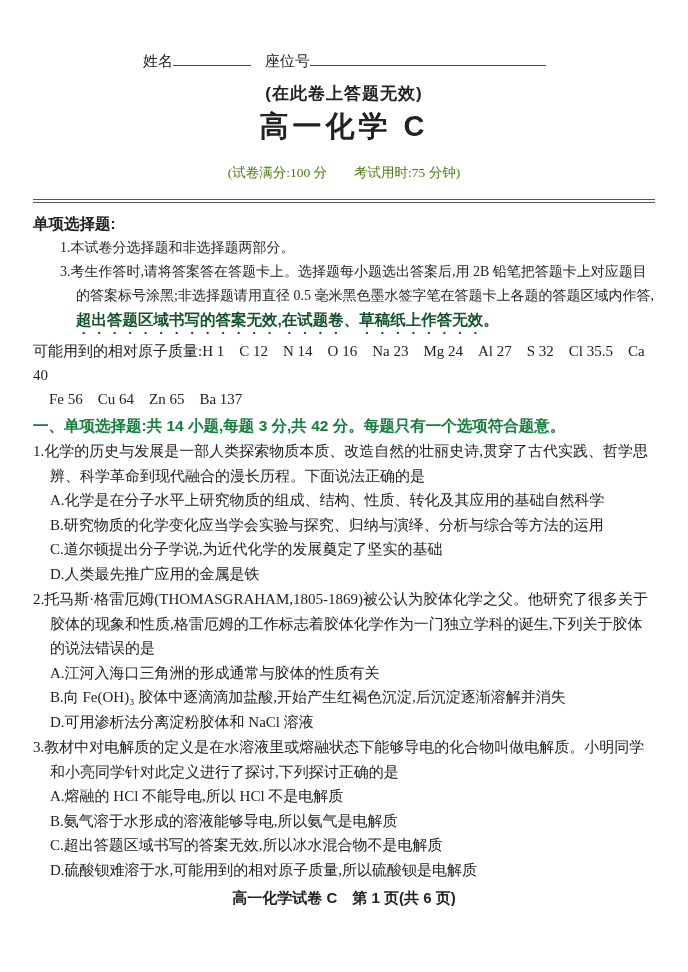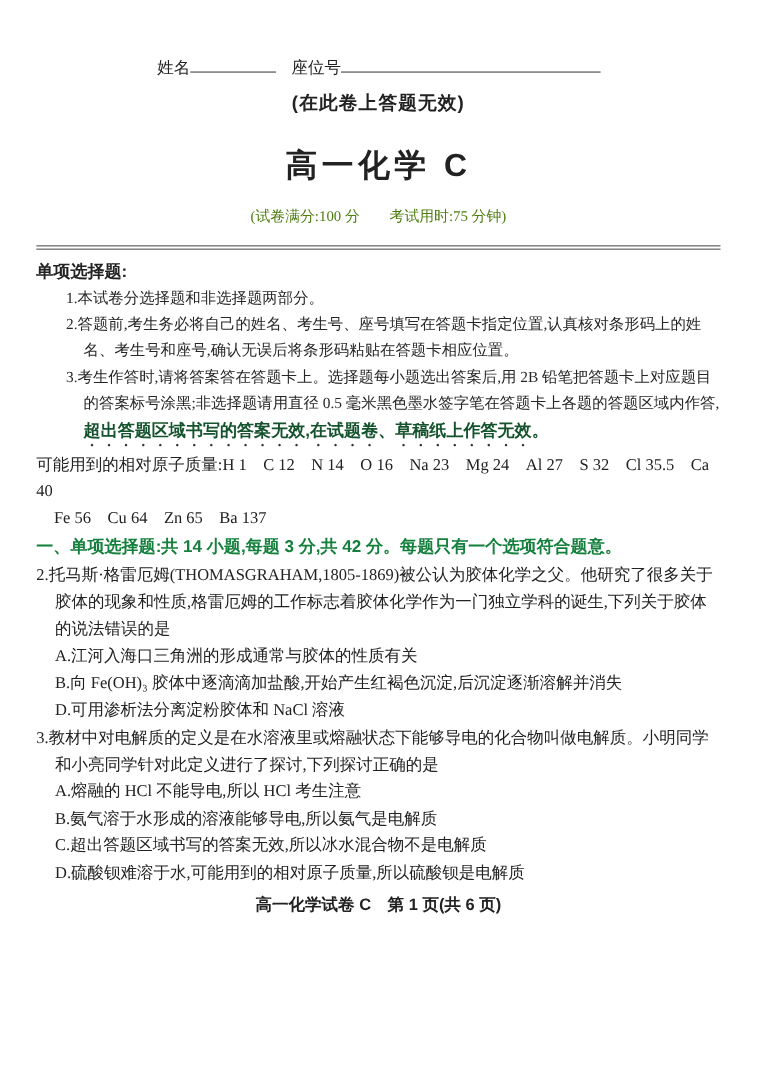--- a/index.html
+++ b/index.html
@@ -36,21 +36,21 @@
     font-weight: bold;
     font-size: 17px;
     margin-top: 8px;
     letter-spacing: 1px;
   }
   .title {
     text-align: center;
     font-family: "Liberation Sans", "DejaVu Sans", sans-serif;
     font-weight: bold;
     font-size: 29px;
-    margin-top: 26px;
+    margin-top: 2px;
     letter-spacing: 4px;
   }
   .exam-info {
     text-align: center;
     font-size: 13.5px;
     margin-top: 17px;
     color: #4d7c0f;
   }
   .double-rule {
     margin-top: 17px;
@@ -133,39 +133,45 @@
 
   <div class="title">高一化学 C</div>
 
   <div class="exam-info">(试卷满分:100 分　　考试用时:75 分钟)</div>
 
   <div class="double-rule"></div>
 
   <div class="notice-heading">单项选择题:</div>
 
   <div class="notice-item">1.本试卷分选择题和非选择题两部分。</div>
-  <div class="notice-item">2.答题前,考生务必将自己的姓名、考生号、座号填写在答题卡指定位置,认真核对条形码上的姓名、考生号和座号,确认无误后将条形码粘贴在答题卡相应位置。</div>
   <div class="notice-item"><span>3.考生作答时,请将答案答在答题卡上。选择题每小题选出答案后,用 2B 铅笔把答题卡上对应题目的答案标号涂黑;非选择题请用直径 0.5 毫米黑色墨水签字笔在答题卡上各题的答题区域内作答,</span><span class="bold-emph">超出答题区域书写的答案无效,在试题卷、草稿纸上作答无效。</span></div>
 
   <div class="atomic"><span>可能用到的相对原子质量:</span><span>H 1　C 12　N 14　O 16　Na 23　Mg 24　Al 27　S 32　Cl 35.5　Ca 40</span></div>
   <div class="atomic line2">Fe 56　Cu 64　Zn 65　Ba 137</div>
 
   <div class="section-title">一、单项选择题:共 14 小题,每题 3 分,共 42 分。每题只有一个选项符合题意。</div>
 
+  <div class="question">
+    <div class="stem">1.化学的历史与发展是一部人类探索物质本质、改造自然的壮丽史诗,贯穿了古代实践、哲学思辨、科学革命到现代融合的漫长历程。下面说法正确的是</div>
+    <div class="option">A.化学是在分子水平上研究物质的组成、结构、性质、转化及其应用的基础自然科学</div>
+    <div class="option">B.研究物质的化学变化应当学会实验与探究、归纳与演绎、分析与综合等方法的运用</div>
+    <div class="option">C.道尔顿提出分子学说,为近代化学的发展奠定了坚实的基础</div>
+    <div class="option">D.人类最先推广应用的金属是铁</div>
+  </div>
 
   <div class="question">
     <div class="stem">2.托马斯·格雷厄姆(THOMASGRAHAM,1805-1869)被公认为胶体化学之父。他研究了很多关于胶体的现象和性质,格雷厄姆的工作标志着胶体化学作为一门独立学科的诞生,下列关于胶体的说法错误的是</div>
     <div class="option">A.江河入海口三角洲的形成通常与胶体的性质有关</div>
     <div class="option">B.向 Fe(OH)₃ 胶体中逐滴滴加盐酸,开始产生红褐色沉淀,后沉淀逐渐溶解并消失</div>
     <div class="option">D.可用渗析法分离淀粉胶体和 NaCl 溶液</div>
   </div>
 
   <div class="question">
     <div class="stem">3.教材中对电解质的定义是在水溶液里或熔融状态下能够导电的化合物叫做电解质。小明同学和小亮同学针对此定义进行了探讨,下列探讨正确的是</div>
-    <div class="option">A.熔融的 HCl 不能导电,所以 HCl 考生注意</div>
+    <div class="option">A.熔融的 HCl 不能导电,所以 HCl 不是电解质</div>
     <div class="option">B.氨气溶于水形成的溶液能够导电,所以氨气是电解质</div>
     <div class="option">C.超出答题区域书写的答案无效,所以冰水混合物不是电解质</div>
     <div class="option">D.硫酸钡难溶于水,可能用到的相对原子质量,所以硫酸钡是电解质</div>
   </div>
 
   <div class="footer">高一化学试卷 C　第 1 页(共 6 页)</div>
 
 </div>
 
 </body></html>

